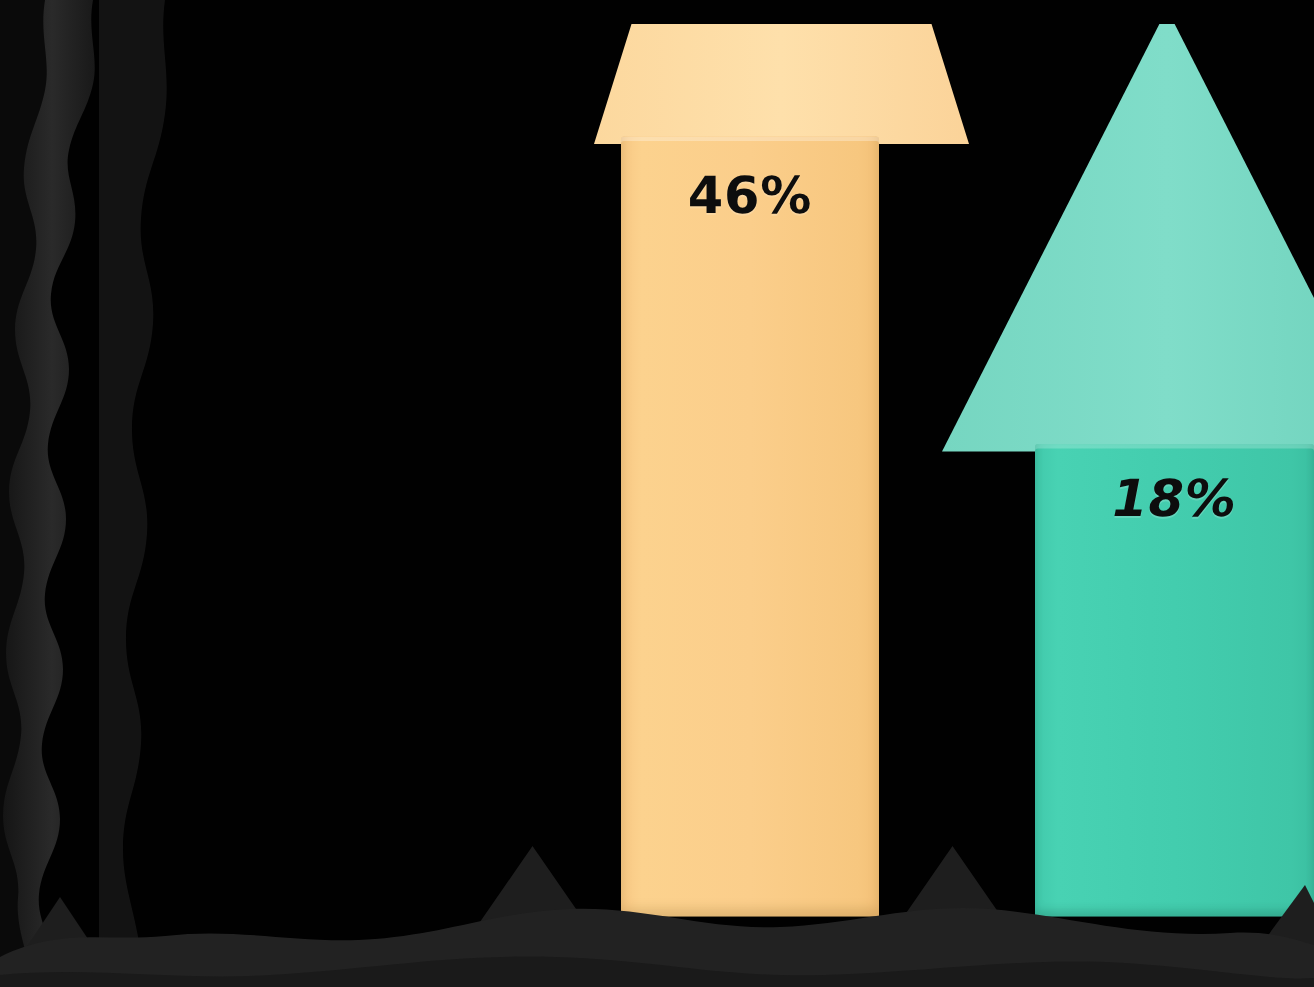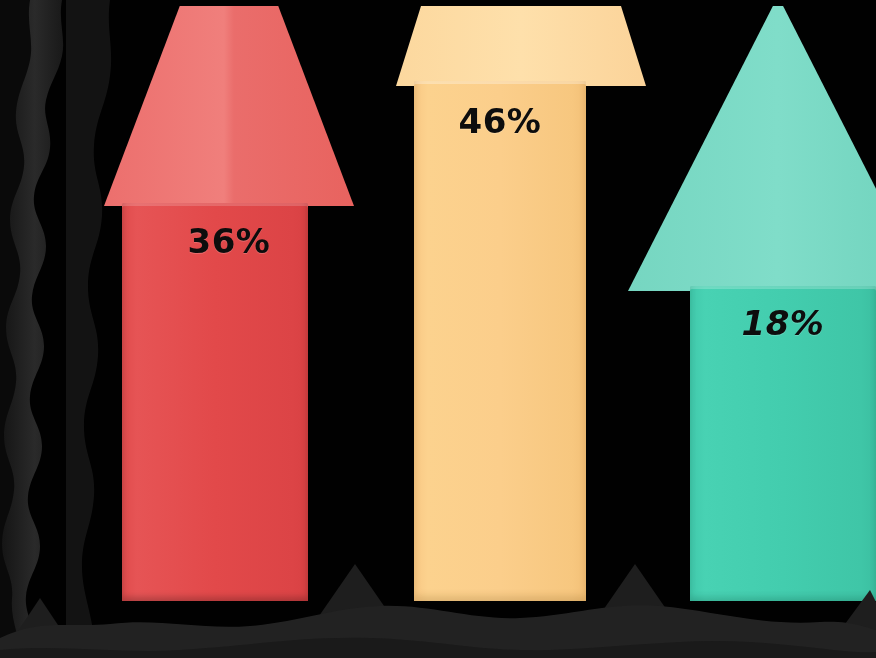--- a/index.html
+++ b/index.html
@@ -32,21 +32,21 @@
     left: 0;
     bottom: 0;
     width: 876px;
     height: 180px;
     pointer-events: none;
   }
 
   
   .arrow {
     position: absolute;
-    bottom: 57px;
+    bottom: 47px;
   }
   .arrow .head {
     position: absolute;
     left: 0;
     top: 0;
   }
   .arrow .body {
     position: absolute;
     left: 0;
     bottom: 0;
@@ -136,37 +136,20 @@
       C92,176 104,186 102,216
       C100,246 88,256 88,286
       C88,316 100,326 98,356
       C96,386 84,396 84,426
       C84,456 96,466 94,496
       C92,526 82,536 82,566
       C82,596 94,614 96,658
       L66,658 Z" opacity="0.55"></path>
   </svg>
 
-  <div class="arrow" style="left:104px; width:250px; height:595px;">
-    <svg class="head" width="250" height="205" viewBox="0 0 250 205">
-      <defs>
-        <linearGradient id="rhGrad" x1="0" y1="0" x2="1" y2="0">
-          <stop offset="0%" stop-color="#EC6F6D"></stop>
-          <stop offset="48%" stop-color="#F07F7C"></stop>
-          <stop offset="52%" stop-color="#EA6D6B"></stop>
-          <stop offset="100%" stop-color="#E8635F"></stop>
-        </linearGradient>
-      </defs>
-      <polygon fill="url(#rhGrad)" points="125,-130 250,200 0,200"></polygon>
-    </svg>
-    <div class="body" style="left:18px; width:186px; height:398px; background:
-           linear-gradient(90deg,#E04B4C 0%,#E65455 8%,#E2494A 50%,#DC4446 92%,#D84143 100%);
-           box-shadow: inset 0 3px 0 rgba(255,255,255,0.18), inset 0 -4px 6px rgba(0,0,0,0.22);"></div>
-    <div class="value" style="top:215px;">36%</div>
-  </div>
 
   <div class="arrow" style="left:396px; width:250px; height:595px;">
     <svg class="head" width="250" height="85" viewBox="0 0 250 85">
       <defs>
         <linearGradient id="yhGrad" x1="0" y1="0" x2="1" y2="0">
           <stop offset="0%" stop-color="#FCD89E"></stop>
           <stop offset="50%" stop-color="#FEE0AB"></stop>
           <stop offset="100%" stop-color="#FBD399"></stop>
         </linearGradient>
       </defs>

